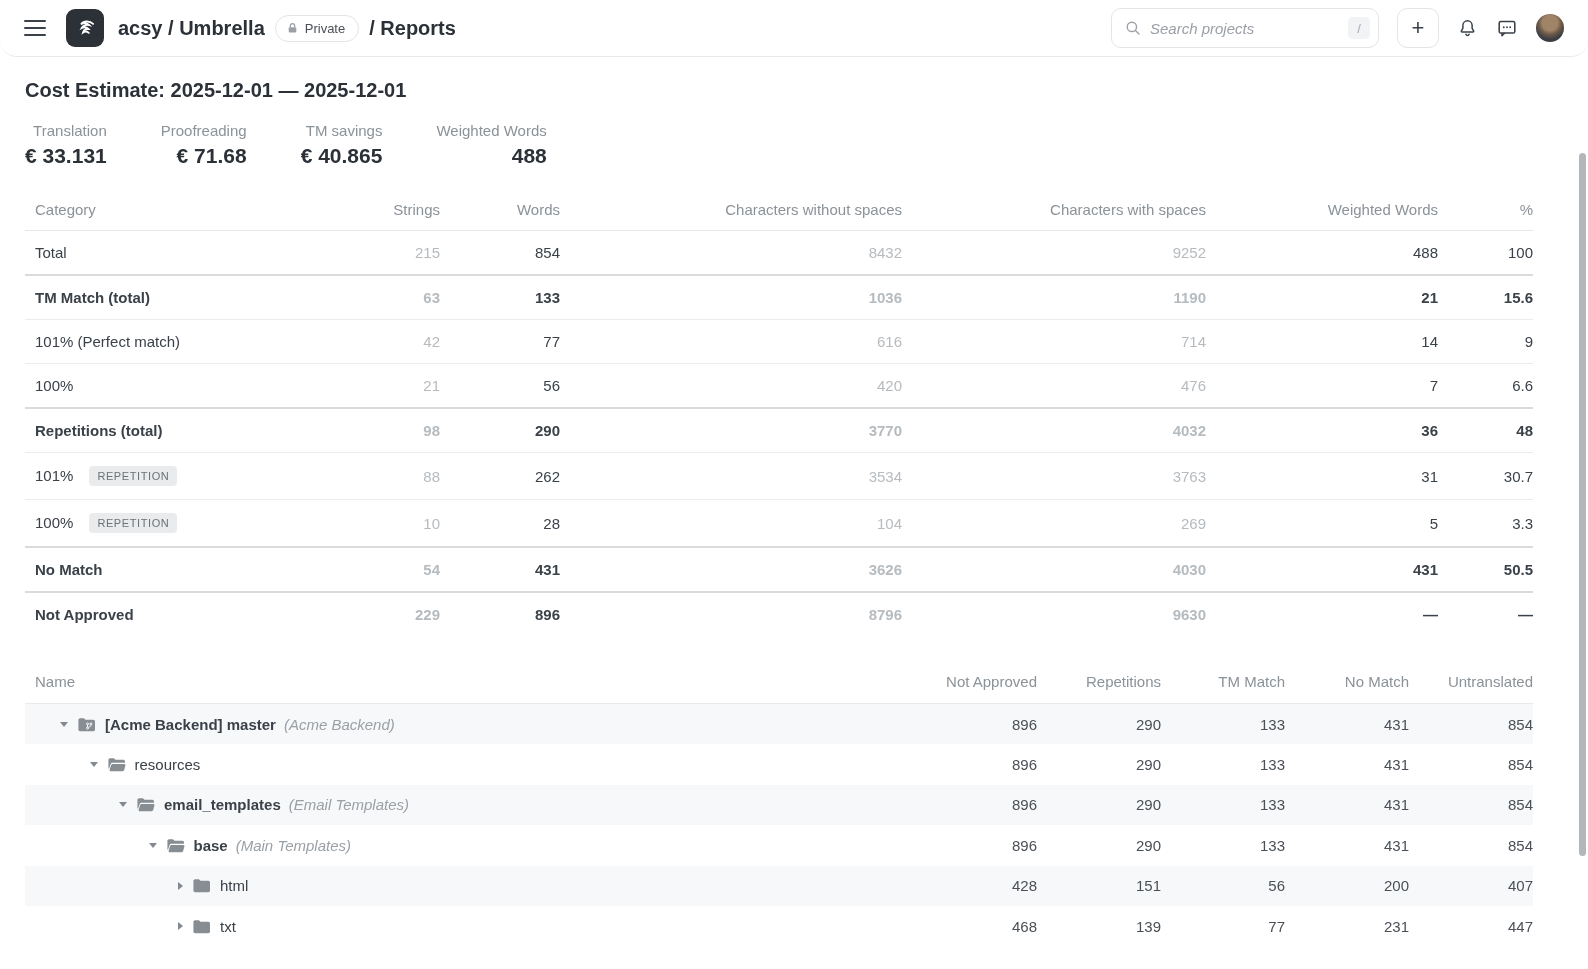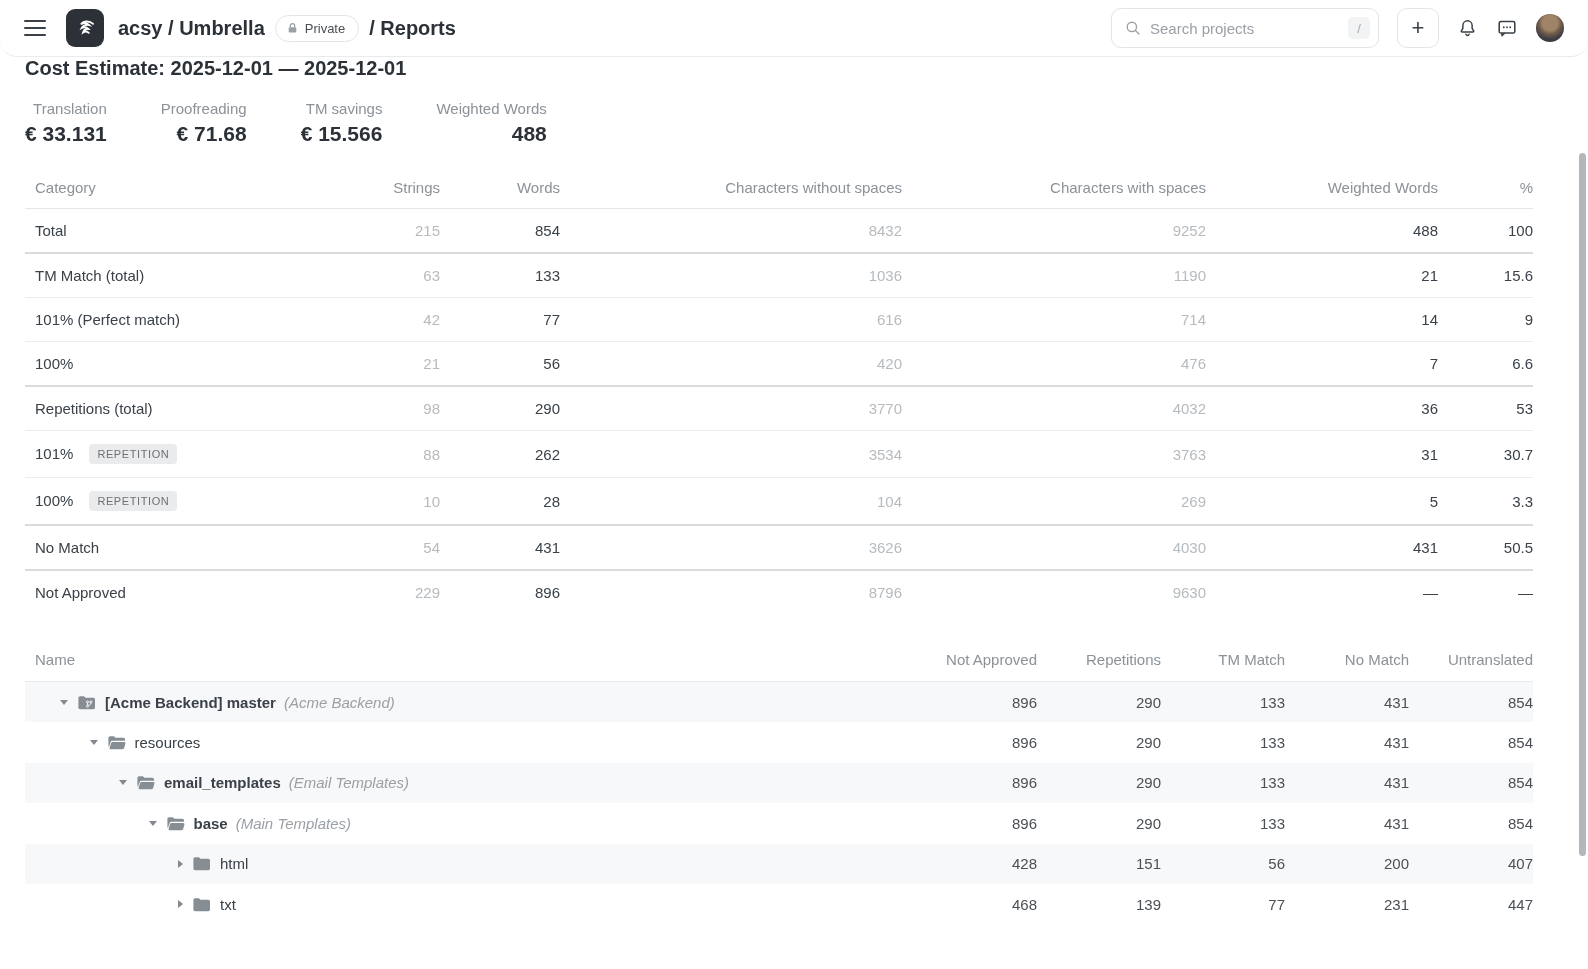--- a/index.html
+++ b/index.html
@@ -15,34 +15,34 @@
   .logo { width:38px; height:38px; border-radius:9px; background:#2b3137;
     display:flex; align-items:center; justify-content:center; flex:0 0 auto; }
   .crumbs { display:flex; align-items:center; gap:10px; font-size:20px;
     font-weight:700; color:#2b3137; white-space:nowrap; }
   .pill { display:inline-flex; align-items:center; gap:6px; border:1px solid #e2e4e7;
     border-radius:999px; padding:5px 13px 5px 10px; font-size:13px; font-weight:400; color:#4a5056;text-align:center; }
   .topbar-right { margin-left:auto; display:flex; align-items:center; gap:18px; }
   .searchbox { width:268px; height:40px; border:1px solid #e2e4e7; border-radius:10px;
     display:flex; align-items:center; padding:0 8px 0 12px; gap:8px; }
   .searchbox input { border:none; outline:none; flex:1; font-size:15px;
-    font-family:"Liberation Sans",sans-serif; color:#701a75; min-width:0; }
+    font-family:"Liberation Sans",sans-serif; color:#701a75; min-width:0;font-style:italic; }
   .searchbox input::placeholder { color:#9aa0a6; }
   .slash-key { background:#f1f3f4; color:#a5abb0; border-radius:5px; font-size:13px;
     width:22px; height:22px; display:flex; align-items:center; justify-content:center; }
   .add-btn { width:42px; height:40px; border:1px solid #e2e4e7; border-radius:10px;
     background:#fff; font-size:22px; font-weight:300; color:#3a4148; cursor:pointer;
     display:flex; align-items:center; justify-content:center; line-height:1; }
   .icon-btn { background:none; border:none; cursor:pointer; display:flex; align-items:center; }
   .avatar { width:28px; height:28px; border-radius:50%; cursor:pointer;
     background:radial-gradient(circle at 50% 32%, #a08468 0 32%, #6e5a49 48%, #3a3d44 70%); }
 
   
   .content { padding:0 0 0 25px; }
-  .page-title { font-size:20px; font-weight:600; color:#2b3137; }
+  .page-title { margin-top:22px; font-size:20px; font-weight:600; color:#2b3137; }
   .lang-row { display:flex; align-items:flex-end; justify-content:space-between;
     padding-right:44px; margin-top:20px; }
   .lang-name { font-size:22px; font-weight:700; color:#2b3137; }
   .export-btn { margin-top:15px; height:38px; border:1px solid #e2e4e7; border-radius:10px;
     background:#fff; display:inline-flex; align-items:center; gap:9px; padding:0 14px;
     font-size:15px; color:#2b3137; cursor:pointer; font-family:"Liberation Sans",sans-serif; }
   .dl-circle { width:20px; height:20px; border-radius:50%; background:#2b3137;
     display:flex; align-items:center; justify-content:center; }
   .caret-down { width:0; height:0; border-left:4.5px solid transparent;
     border-right:4.5px solid transparent; border-top:5px solid #3a4148; }
@@ -52,21 +52,21 @@
   .stat .val { font-size:21px; font-weight:700; color:#2b3137; margin-top:5px; }
 
   
   table { border-collapse:collapse; table-layout:fixed; }
   .summary { width:1508px; margin-top:23px; }
   .summary th { font-size:15px; font-weight:400; color:#8b9298; text-align:right;
     padding:10px 0 12px; border-bottom:1px solid #e4e6e8; }
   .summary th:first-child { text-align:left; padding-left:10px; }
   .summary td { font-size:15px; padding:13px 0; text-align:right; border-top:1px solid #ececee; }
   .summary tr:first-child td { border-top:none; }
-  .summary tr.group-start td { border-top:2px solid #d8dadc; }
+  .summary tr.group-start td { border-top:2px solid #d8dadc;font-weight:bold; }
   .summary td.cat { text-align:left; padding-left:10px; color:#3a4148; }
   .summary .muted { color:#b6bbbf; }
   .summary .dark { color:#3a4148; }
   .badge { display:inline-block; margin-left:16px; background:#e9ebed; color:#6b7177;
     font-size:11px; letter-spacing:.6px; padding:4px 8px; border-radius:4px; vertical-align:1px; }
 
   
   .files { width:1508px; margin-top:27px; }
   .files th { font-size:15px; font-weight:400; color:#8b9298; text-align:right;
     padding:10px 0 13px; border-bottom:1px solid #e8eaec; }
@@ -148,21 +148,21 @@
         <div class="stat">
           <div class="lbl">Translation</div>
           <div class="val">€ 33.131</div>
         </div>
         <div class="stat">
           <div class="lbl">Proofreading</div>
           <div class="val">€ 71.68</div>
         </div>
         <div class="stat">
           <div class="lbl">TM savings</div>
-          <div class="val">€ 15.566</div>
+          <div class="val">€ 40.865</div>
         </div>
         <div class="stat">
           <div class="lbl">Weighted Words</div>
           <div class="val">488</div>
         </div>
       </div>
   </div>
 
   <table class="summary">
     <colgroup>
@@ -222,21 +222,21 @@
           <td class="dark">7</td>
           <td class="dark">6.6</td>
         </tr>
         <tr class="group-start">
           <td class="cat"><span>Repetitions (total)</span></td>
           <td class="muted">98</td>
           <td class="dark">290</td>
           <td class="muted">3770</td>
           <td class="muted">4032</td>
           <td class="dark">36</td>
-          <td class="dark">53</td>
+          <td class="dark">48</td>
         </tr>
         <tr>
           <td class="cat"><span>101%</span><span class="badge">REPETITION</span></td>
           <td class="muted">88</td>
           <td class="dark">262</td>
           <td class="muted">3534</td>
           <td class="muted">3763</td>
           <td class="dark">31</td>
           <td class="dark">30.7</td>
         </tr>

